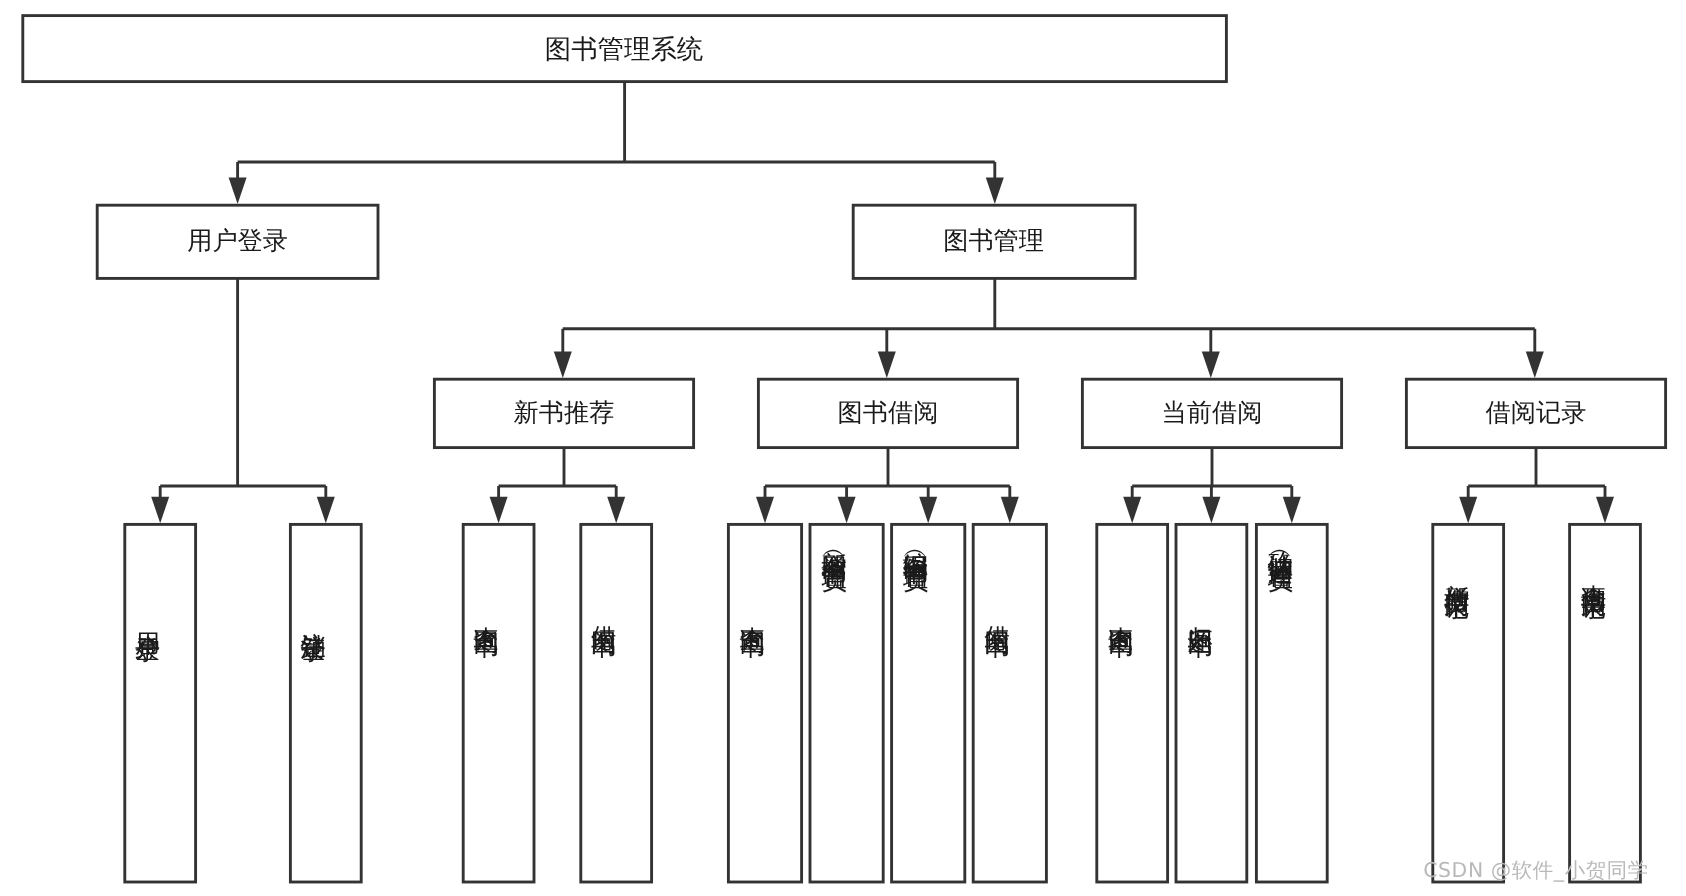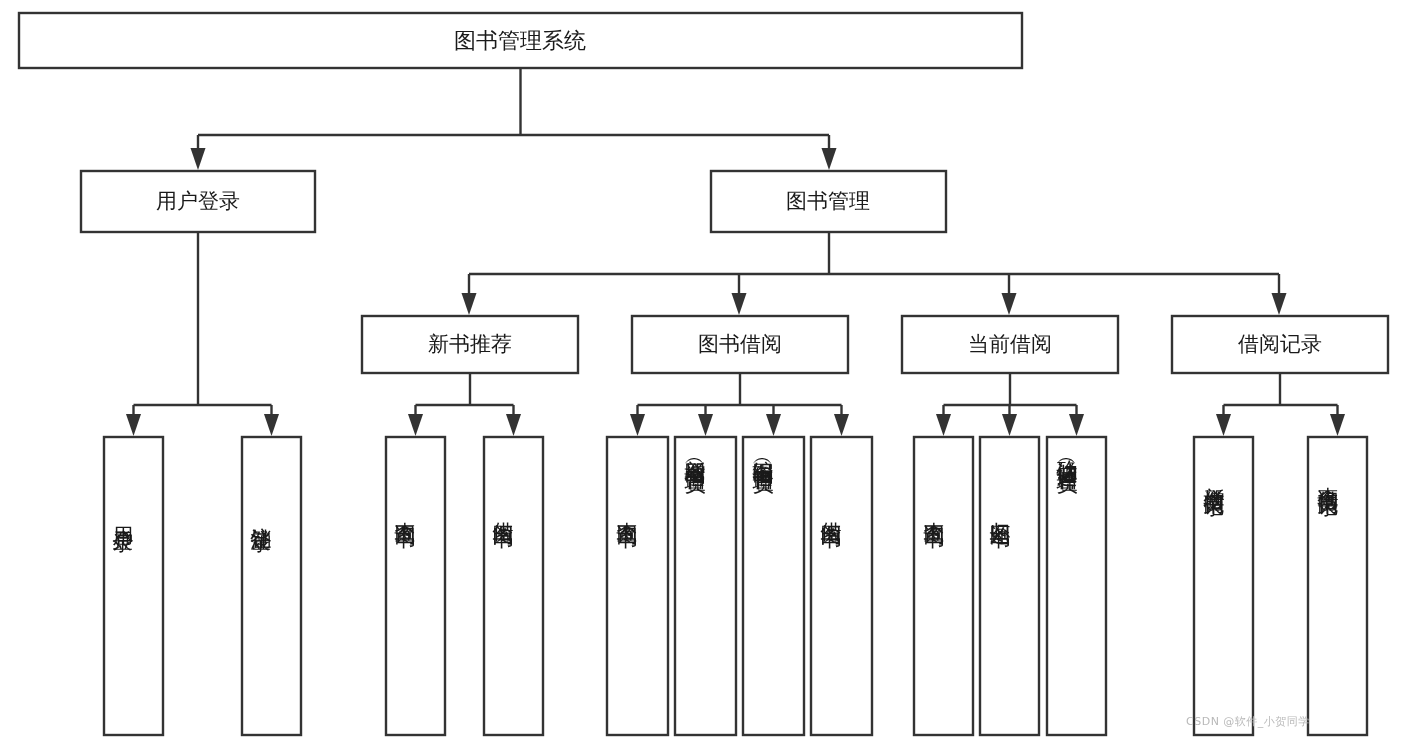--- a/index.html
+++ b/index.html
@@ -60,21 +60,21 @@
     letter-spacing: 2px;
     line-height: 1;
     white-space: nowrap;
     pointer-events: none;
   }
   .watermark {
     position: absolute;
     left: 1186px;
     top: 714px;
     font-family: "DejaVu Sans", "Liberation Sans", sans-serif;
-    font-size: 11px;
+    font-size: 17px;
     color: #b9b9b9;
     white-space: nowrap;
     letter-spacing: 0.5px;
   }
 </style>
 </head>
 <body>
 
 <div id="diagram-root">
 

